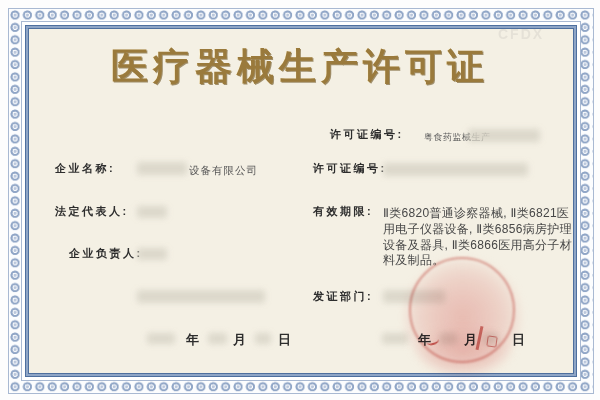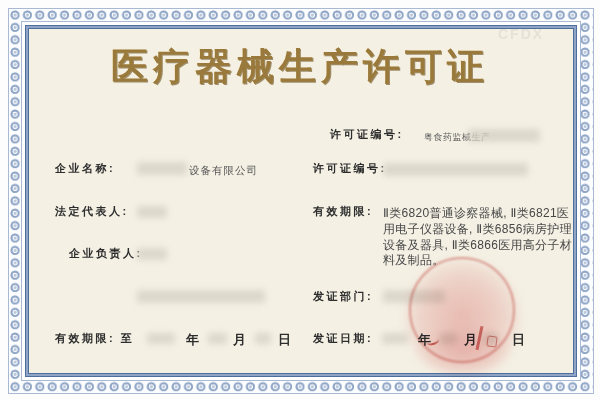--- a/index.html
+++ b/index.html
@@ -113,38 +113,36 @@
     <div class="suffix-val" style="left:189px; top:164px;">设备有限公司</div>
 
     <div class="lbl" style="left:55px; top:204px;">法定代表人:</div>
     <div class="redact" style="left:137px; top:206px; width:30px; height:12px;"></div>
 
     <div class="lbl" style="left:41px; top:246px;margin-left:28px;">企业负责人:</div>
     <div class="redact" style="left:137px; top:248px; width:30px; height:12px;"></div>
 
     <div class="redact" style="left:137px; top:290px; width:128px; height:13px;"></div>
 
-    <div class="lbl" style="left:55px; top:331px;">有效期限: 至</div>
     <div class="redact" style="left:147px; top:333px; width:28px; height:11px;"></div>
     <div class="unit" style="left:186px; top:331px;">年</div>
     <div class="redact" style="left:208px; top:333px; width:19px; height:11px;"></div>
     <div class="unit" style="left:233px; top:331px;">月</div>
     <div class="redact" style="left:255px; top:333px; width:16px; height:11px;"></div>
     <div class="unit" style="left:278px; top:331px;">日</div>
 
     <div class="lbl" style="left:313px; top:161px;">许可证编号:</div>
     <div class="redact" style="left:383px; top:163px; width:145px; height:13px;"></div>
 
     <div class="lbl" style="left:313px; top:204px;">有效期限:</div>
     <div class="scope-val">Ⅱ类6820普通诊察器械, Ⅱ类6821医用电子仪器设备, Ⅱ类6856病房护理设备及器具, Ⅱ类6866医用高分子材料及制品。</div>
 
     <div class="lbl" style="left:313px; top:289px;">发证部门:</div>
     <div class="redact" style="left:383px; top:290px; width:62px; height:13px;"></div>
 
-    <div class="lbl" style="left:313px; top:331px;">发证日期:</div>
     <div class="redact" style="left:382px; top:333px; width:26px; height:11px;"></div>
     <div class="unit" style="left:418px; top:331px;">年</div>
     <div class="redact" style="left:440px; top:333px; width:17px; height:11px;"></div>
     <div class="unit" style="left:464px; top:331px;">月</div>
     <div class="redact" style="left:483px; top:333px; width:15px; height:11px;"></div>
     <div class="unit" style="left:512px; top:331px;">日</div>
 
     <div class="stamp-blob1"></div>
     <div class="stamp-blob2"></div>
     <div class="stamp-ring"></div>

